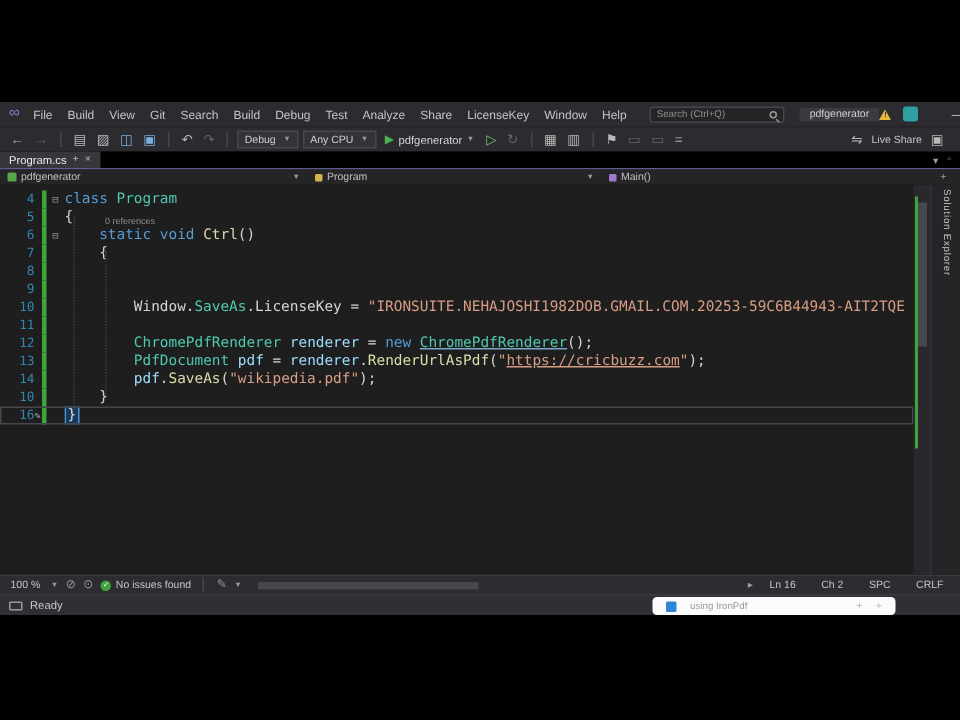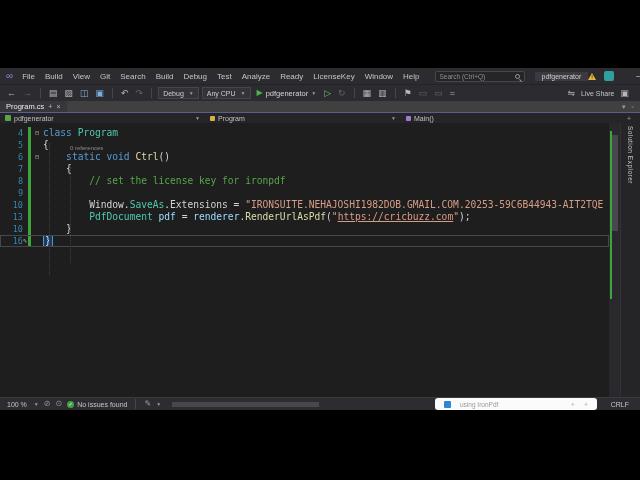--- a/index.html
+++ b/index.html
@@ -34,21 +34,21 @@
   .tb-sep{width:1px;height:10px;background:#46464a;margin:0 3px;flex:none;}
   .tb-combo{height:12px;background:#333338;border:1px solid #46464a;font-size:7px;color:#cfcfcf;
             display:flex;align-items:center;padding:0 4px;gap:5px;white-space:nowrap;}
   .caret{font-size:5px;color:#9a9a9a;}
   .run-btn{display:flex;align-items:center;gap:3px;padding:0 3px;font-size:7.5px;color:#d5d5d5;white-space:nowrap;}
   .play{color:#49b14f;font-size:8px;line-height:8px;}
   .toolbar-right{margin-left:auto;display:flex;align-items:center;gap:4px;padding-right:4px;}
   .ls-label{font-size:7px;color:#c5c5c5;white-space:nowrap;}
 
   
-  .tabrow{height:12px;flex:none;background:#404040;display:flex;align-items:stretch;border-bottom:1px solid #5d5d90;text-align:right;}
+  .tabrow{height:12px;flex:none;background:#000000;display:flex;align-items:stretch;border-bottom:1px solid #5d5d90;text-align:right;}
   .tab{background:#36363c;display:flex;align-items:center;padding:0 6px;gap:4px;font-size:7.5px;color:#ececec;}
   .tab-ico{font-size:7px;color:#bdbdbd;}
   .tabrow-right{margin-left:auto;display:flex;align-items:center;gap:6px;padding:0 6px;}
   .tr-ico{font-size:7px;color:#9a9a9a;}
   .navbar{height:10px;flex:none;background:#252528;display:flex;align-items:center;font-size:7px;color:#c0c0c0;}
   .nv-seg{display:flex;align-items:center;justify-content:space-between;padding:0 5px;height:100%;}
   .nv-proj{width:205px;}
   .nv-type{width:196px;}
   .nv-member{flex:1;}
   .nv-left{display:flex;align-items:center;gap:3px;white-space:nowrap;}
@@ -123,21 +123,21 @@
       <div style="display:flex;align-items:center;" id="menubar">
           <span class="menu-item">File</span>
           <span class="menu-item">Build</span>
           <span class="menu-item">View</span>
           <span class="menu-item">Git</span>
           <span class="menu-item">Search</span>
           <span class="menu-item">Build</span>
           <span class="menu-item">Debug</span>
           <span class="menu-item">Test</span>
           <span class="menu-item">Analyze</span>
-          <span class="menu-item">Ready</span>
+          <span class="menu-item">Share</span>
           <span class="menu-item">LicenseKey</span>
           <span class="menu-item">Window</span>
           <span class="menu-item">Help</span>
         </div>
       <div class="search-box">
         <span class="search-ph">Search (Ctrl+Q)</span>
         <span class="mag"></span>
       </div>
       <span class="sol-label">pdfgenerator</span>
       <div class="tb-spacer"></div>
@@ -253,39 +253,57 @@
             <div class="code-line">
               <span class="ln">7</span>
               <span class="chg"></span>
               <span class="outl"></span>
               <pre class="code"><span class="tok-txt">    {</span></pre>
             </div>
             <div class="code-line">
               <span class="ln">8</span>
               <span class="chg"></span>
               <span class="outl"></span>
-              <pre class="code"><span class="tok-txt">        </span><span class="tok-com">// set the license key for ironpdf</span></pre>
+              <pre class="code"><span class="tok-txt">        </span></pre>
             </div>
             <div class="code-line">
               <span class="ln">9</span>
               <span class="chg"></span>
               <span class="outl"></span>
               <pre class="code"></pre>
             </div>
             <div class="code-line">
               <span class="ln">10</span>
               <span class="chg"></span>
               <span class="outl"></span>
-              <pre class="code"><span class="tok-txt">        Window.</span><span class="tok-type">SaveAs</span><span class="tok-txt">.Extensions = </span><span class="tok-str">"IRONSUITE.NEHAJOSHI1982DOB.GMAIL.COM.20253-59C6B44943-AIT2TQE</span></pre>
+              <pre class="code"><span class="tok-txt">        Window.</span><span class="tok-type">SaveAs</span><span class="tok-txt">.LicenseKey = </span><span class="tok-str">"IRONSUITE.NEHAJOSHI1982DOB.GMAIL.COM.20253-59C6B44943-AIT2TQE</span></pre>
+            </div>
+            <div class="code-line">
+              <span class="ln">11</span>
+              <span class="chg"></span>
+              <span class="outl"></span>
+              <pre class="code"></pre>
+            </div>
+            <div class="code-line">
+              <span class="ln">12</span>
+              <span class="chg"></span>
+              <span class="outl"></span>
+              <pre class="code"><span class="tok-txt">        </span><span class="tok-type">ChromePdfRenderer</span><span class="tok-txt"> </span><span class="tok-var">renderer</span><span class="tok-txt"> = </span><span class="tok-kw">new</span><span class="tok-txt"> </span><span class="tok-type tok-underline">ChromePdfRenderer</span><span class="tok-txt">();</span></pre>
             </div>
             <div class="code-line">
               <span class="ln">13</span>
               <span class="chg"></span>
               <span class="outl"></span>
               <pre class="code"><span class="tok-txt">        </span><span class="tok-type">PdfDocument</span><span class="tok-txt"> </span><span class="tok-var">pdf</span><span class="tok-txt"> = </span><span class="tok-var">renderer</span><span class="tok-txt">.</span><span class="tok-meth">RenderUrlAsPdf</span><span class="tok-txt">(</span><span class="tok-str">"</span><span class="tok-str tok-link">https://cricbuzz.com</span><span class="tok-str">"</span><span class="tok-txt">);</span></pre>
+            </div>
+            <div class="code-line">
+              <span class="ln">14</span>
+              <span class="chg"></span>
+              <span class="outl"></span>
+              <pre class="code"><span class="tok-txt">        </span><span class="tok-var">pdf</span><span class="tok-txt">.</span><span class="tok-meth">SaveAs</span><span class="tok-txt">(</span><span class="tok-str">"wikipedia.pdf"</span><span class="tok-txt">);</span></pre>
             </div>
             <div class="code-line">
               <span class="ln">10</span>
               <span class="chg"></span>
               <span class="outl"></span>
               <pre class="code"><span class="tok-txt">    }</span></pre>
             </div>
             <div class="code-line current">
               <span class="ln">16</span>
               <span class="chg"></span>
@@ -321,20 +339,24 @@
       <div class="hscroll">
         <div class="hs-thumb"></div>
       </div>
       <span class="tr-ico">▸</span>
       <span class="ds-cell">Ln 16</span>
       <span class="ds-cell">Ch 2</span>
       <span class="ds-cell">SPC</span>
       <span class="ds-cell">CRLF</span>
     </div>
 
+    <div class="statusbar">
+      <span class="task-ico"></span>
+      <span>Ready</span>
+    </div>
   </div>
 
   <div class="overlay-card">
     <span class="oc-ico"></span>
     <span class="oc-text">using IronPdf</span>
     <span class="oc-glyph first">+</span>
     <span class="oc-glyph">+</span>
   </div>
 </div>
 

